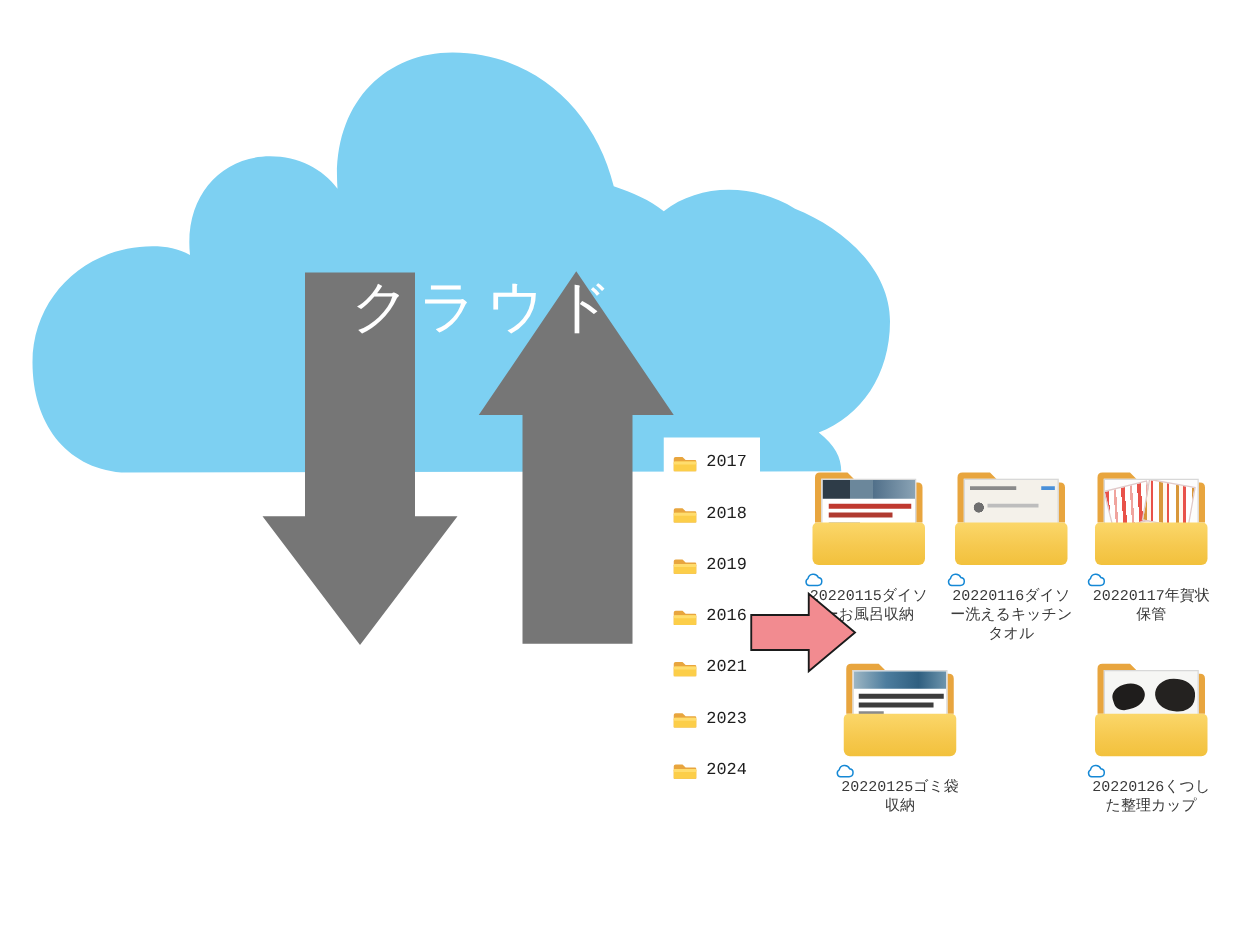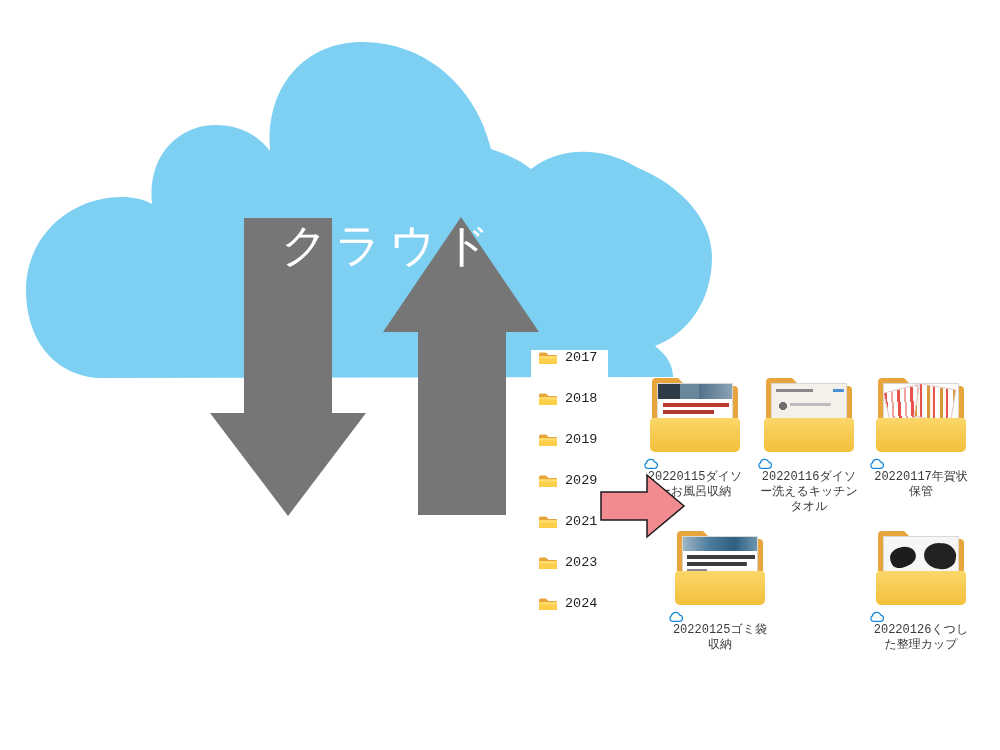--- a/index.html
+++ b/index.html
@@ -15,21 +15,21 @@
     position:absolute;left:281px;top:215px;width:230px;
     font-size:46px;letter-spacing:7px;color:#ffffff;font-weight:400;
     white-space:nowrap;z-index:3;
   }
 
   
   .year-list{
     position:absolute;left:531px;top:350px;width:77px;background:#ffffff;z-index:4;
   }
   .year-row{
-    height:41px;display:flex;align-items:flex-start;padding-left:7px;box-sizing:border-box;
+    height:41px;display:flex;align-items:center;padding-left:7px;box-sizing:border-box;
   }
   .year-row .sm-folder{width:20px;height:16px;flex:0 0 auto;margin-right:7px;}
   .year-text{font-size:13.5px;color:#1d1d1d;}
 
   
   .pink-arrow{position:absolute;left:600px;top:472px;z-index:5;}
 
   
   .card{position:absolute;width:104px;z-index:4;}
   .big-folder{position:relative;width:90px;height:80px;margin:0 auto;}
@@ -137,21 +137,21 @@
           <rect x="1" y="6.2" width="18" height="2.4" rx="1" fill="#FFDD6E"></rect>
         </svg>
       <span class="year-text">2019</span>
     </div>
     <div class="year-row">
       <svg class="sm-folder" viewBox="0 0 20 16">
           <path d="M1 14 V4 Q1 2.5 2.5 2.5 H8 L10.5 5 H18 Q19 5 19 6 V14 Z" fill="#E8A53E"></path>
           <rect x="1" y="6.2" width="18" height="7.8" rx="1" fill="#FCCE49"></rect>
           <rect x="1" y="6.2" width="18" height="2.4" rx="1" fill="#FFDD6E"></rect>
         </svg>
-      <span class="year-text">2029</span>
+      <span class="year-text">2016</span>
     </div>
     <div class="year-row">
       <svg class="sm-folder" viewBox="0 0 20 16">
           <path d="M1 14 V4 Q1 2.5 2.5 2.5 H8 L10.5 5 H18 Q19 5 19 6 V14 Z" fill="#E8A53E"></path>
           <rect x="1" y="6.2" width="18" height="7.8" rx="1" fill="#FCCE49"></rect>
           <rect x="1" y="6.2" width="18" height="2.4" rx="1" fill="#FFDD6E"></rect>
         </svg>
       <span class="year-text">2021</span>
     </div>
     <div class="year-row">

